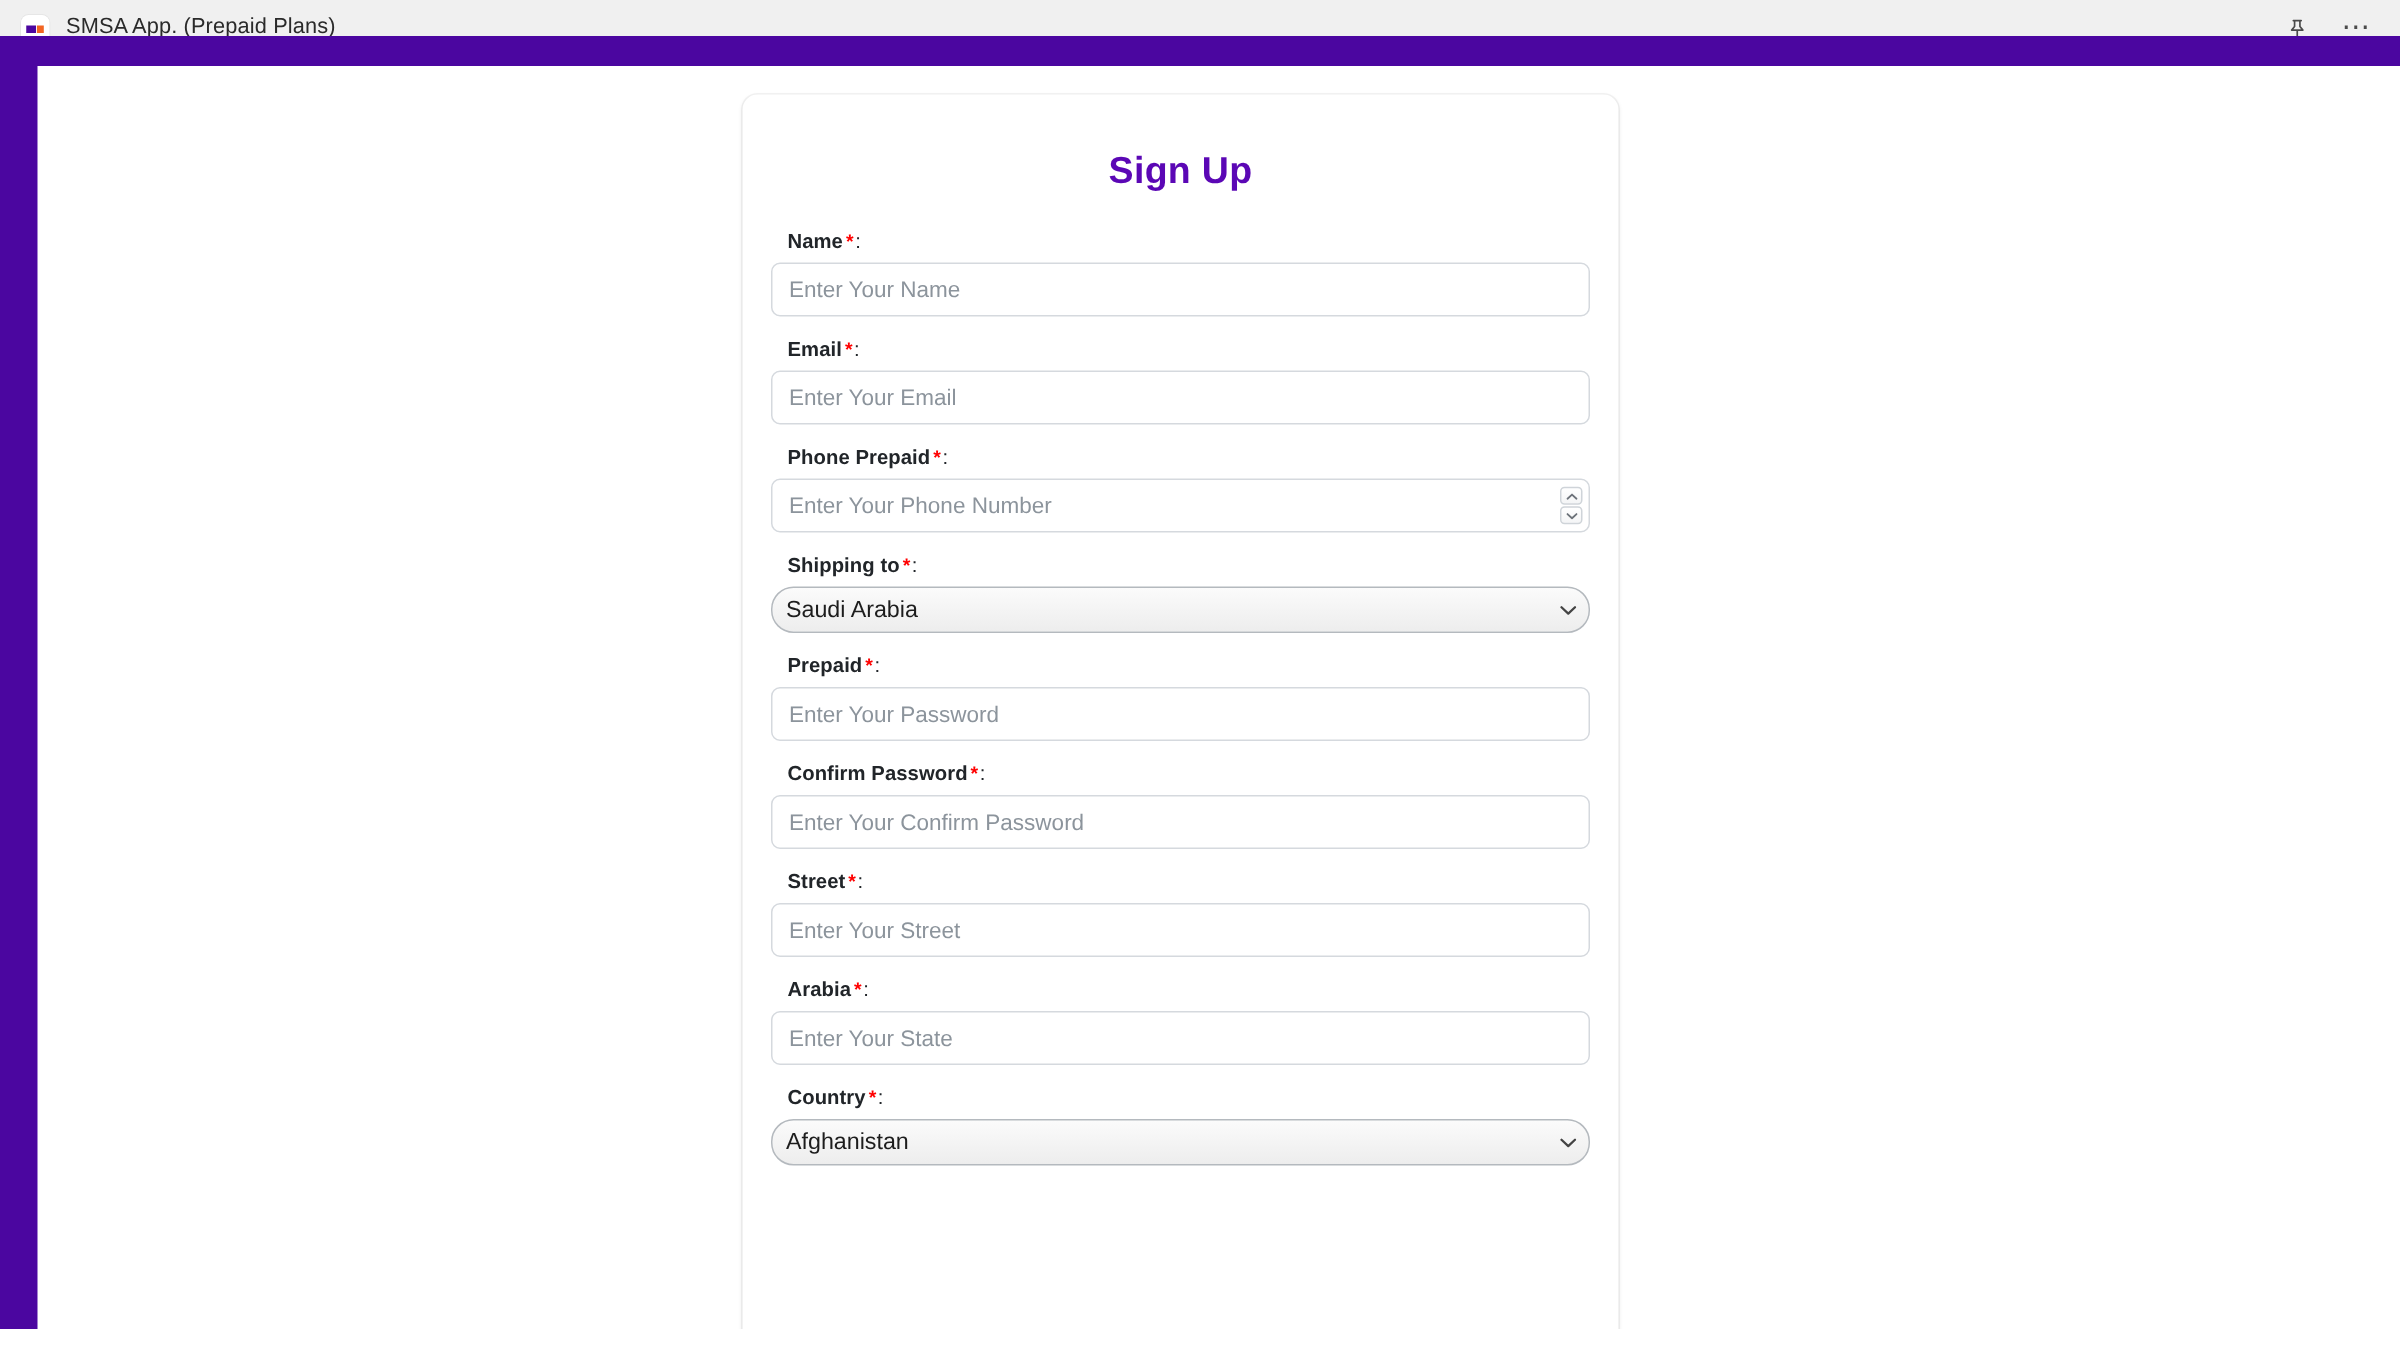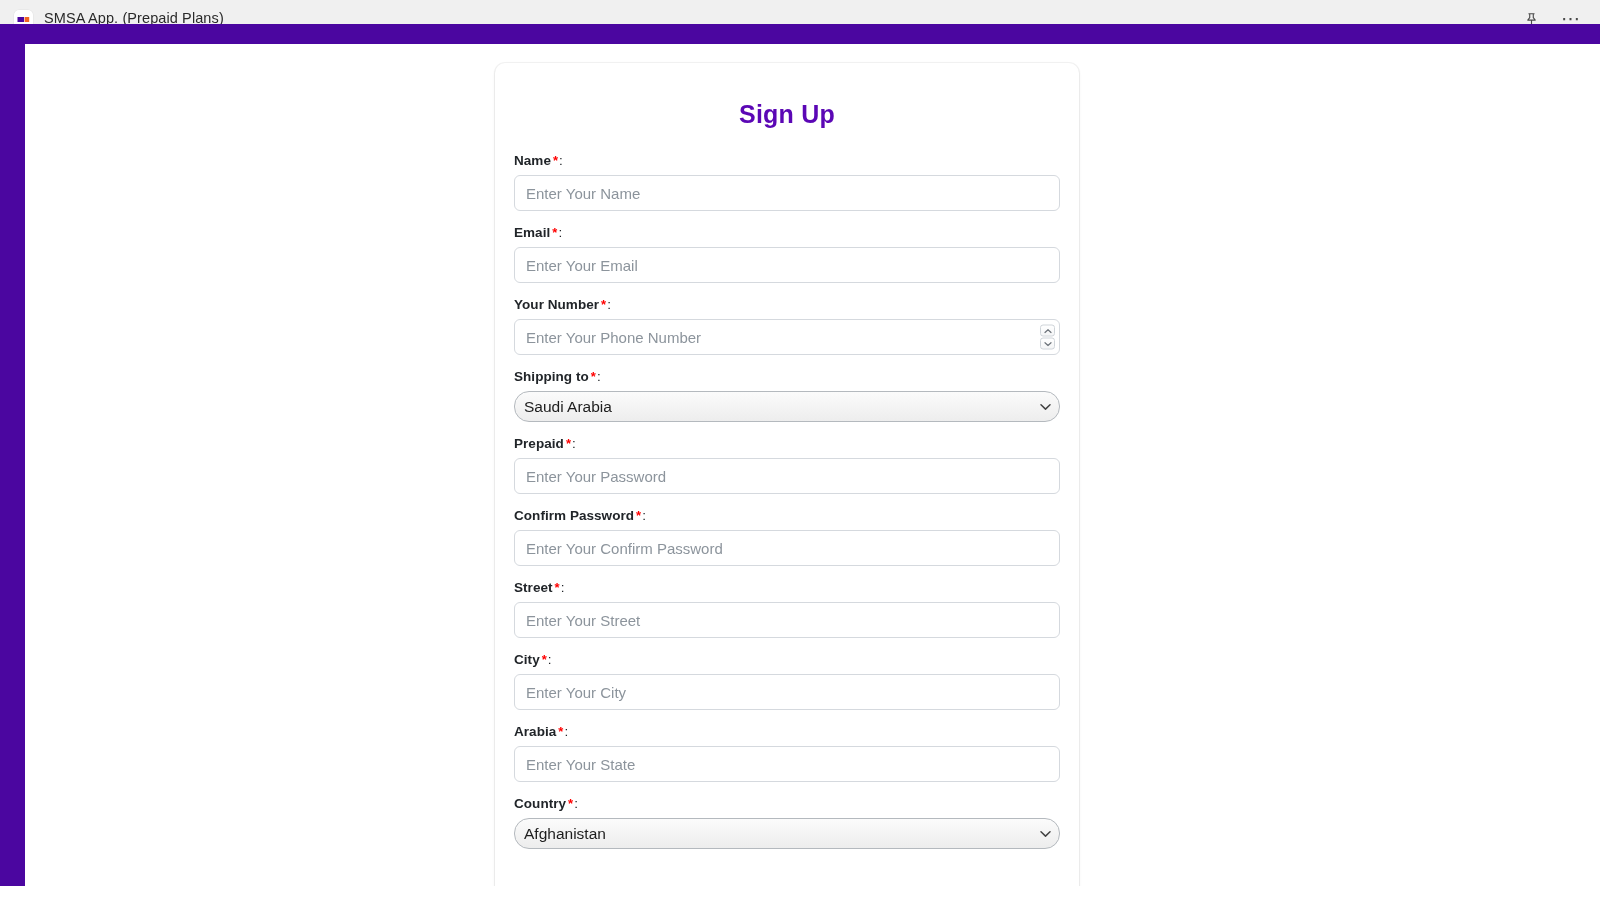--- a/index.html
+++ b/index.html
@@ -101,20 +101,21 @@
   }
 
   .field { margin-bottom: 14px; }
   .field-label {
     font-size: 13.5px;
     font-weight: bold;
     color: #212529;
     display: block;
     margin-bottom: 7px;
     letter-spacing: 0.05px;
+    margin-left: 11px;
   }
   .req {
     color: #ff0000;
     font-size: 13px;
     font-weight: bold;
     vertical-align: top;
     line-height: 1;
     position: relative;
     top: 1px;
     margin: 0 1px 0 2px;
@@ -214,21 +215,21 @@
       <div id="fields-root">
           <div class="field">
             <label class="field-label"><span>Name</span><span class="req">*</span><span class="colon">:</span></label>
             <div class="num-wrap"><input class="txt" type="text" placeholder="Enter Your Name" style=""></div>
           </div>
           <div class="field">
             <label class="field-label"><span>Email</span><span class="req">*</span><span class="colon">:</span></label>
             <div class="num-wrap"><input class="txt" type="text" placeholder="Enter Your Email" style=""></div>
           </div>
           <div class="field">
-            <label class="field-label"><span>Your Number</span><span class="req">*</span><span class="colon">:</span></label>
+            <label class="field-label"><span>Phone Prepaid</span><span class="req">*</span><span class="colon">:</span></label>
             <div class="num-wrap"><input class="txt" type="text" placeholder="Enter Your Phone Number" style=""><span class="spinner">
                 <span class="spin-btn">
                   <svg width="8" height="5" viewBox="0 0 8 5">
                     <path d="M1 4 L4 1.2 L7 4" fill="none" stroke="#6d737a" stroke-width="1.2" stroke-linecap="round" stroke-linejoin="round"></path>
                   </svg>
                 </span>
                 <span class="spin-btn">
                   <svg width="8" height="5" viewBox="0 0 8 5">
                     <path d="M1 1.2 L4 4 L7 1.2" fill="none" stroke="#6d737a" stroke-width="1.2" stroke-linecap="round" stroke-linejoin="round"></path>
                   </svg>
@@ -247,24 +248,20 @@
           </div>
           <div class="field">
             <label class="field-label"><span>Confirm Password</span><span class="req">*</span><span class="colon">:</span></label>
             <div class="num-wrap"><input class="txt" type="text" placeholder="Enter Your Confirm Password" style=""></div>
           </div>
           <div class="field">
             <label class="field-label"><span>Street</span><span class="req">*</span><span class="colon">:</span></label>
             <div class="num-wrap"><input class="txt" type="text" placeholder="Enter Your Street" style=""></div>
           </div>
           <div class="field">
-            <label class="field-label"><span>City</span><span class="req">*</span><span class="colon">:</span></label>
-            <div class="num-wrap"><input class="txt" type="text" placeholder="Enter Your City" style=""></div>
-          </div>
-          <div class="field">
             <label class="field-label"><span>Arabia</span><span class="req">*</span><span class="colon">:</span></label>
             <div class="num-wrap"><input class="txt" type="text" placeholder="Enter Your State" style=""></div>
           </div>
           <div class="field">
             <label class="field-label"><span>Country</span><span class="req">*</span><span class="colon">:</span></label>
             <div class="sel-wrap"><select class="sel"><option>Afghanistan</option></select><span class="sel-chev"><svg width="11" height="7" viewBox="0 0 11 7">
                   <path d="M1 1.3 L5.5 5.6 L10 1.3" fill="none" stroke="#444" stroke-width="1.5" stroke-linecap="round" stroke-linejoin="round"></path>
                 </svg></span></div>
           </div>
         </div>

